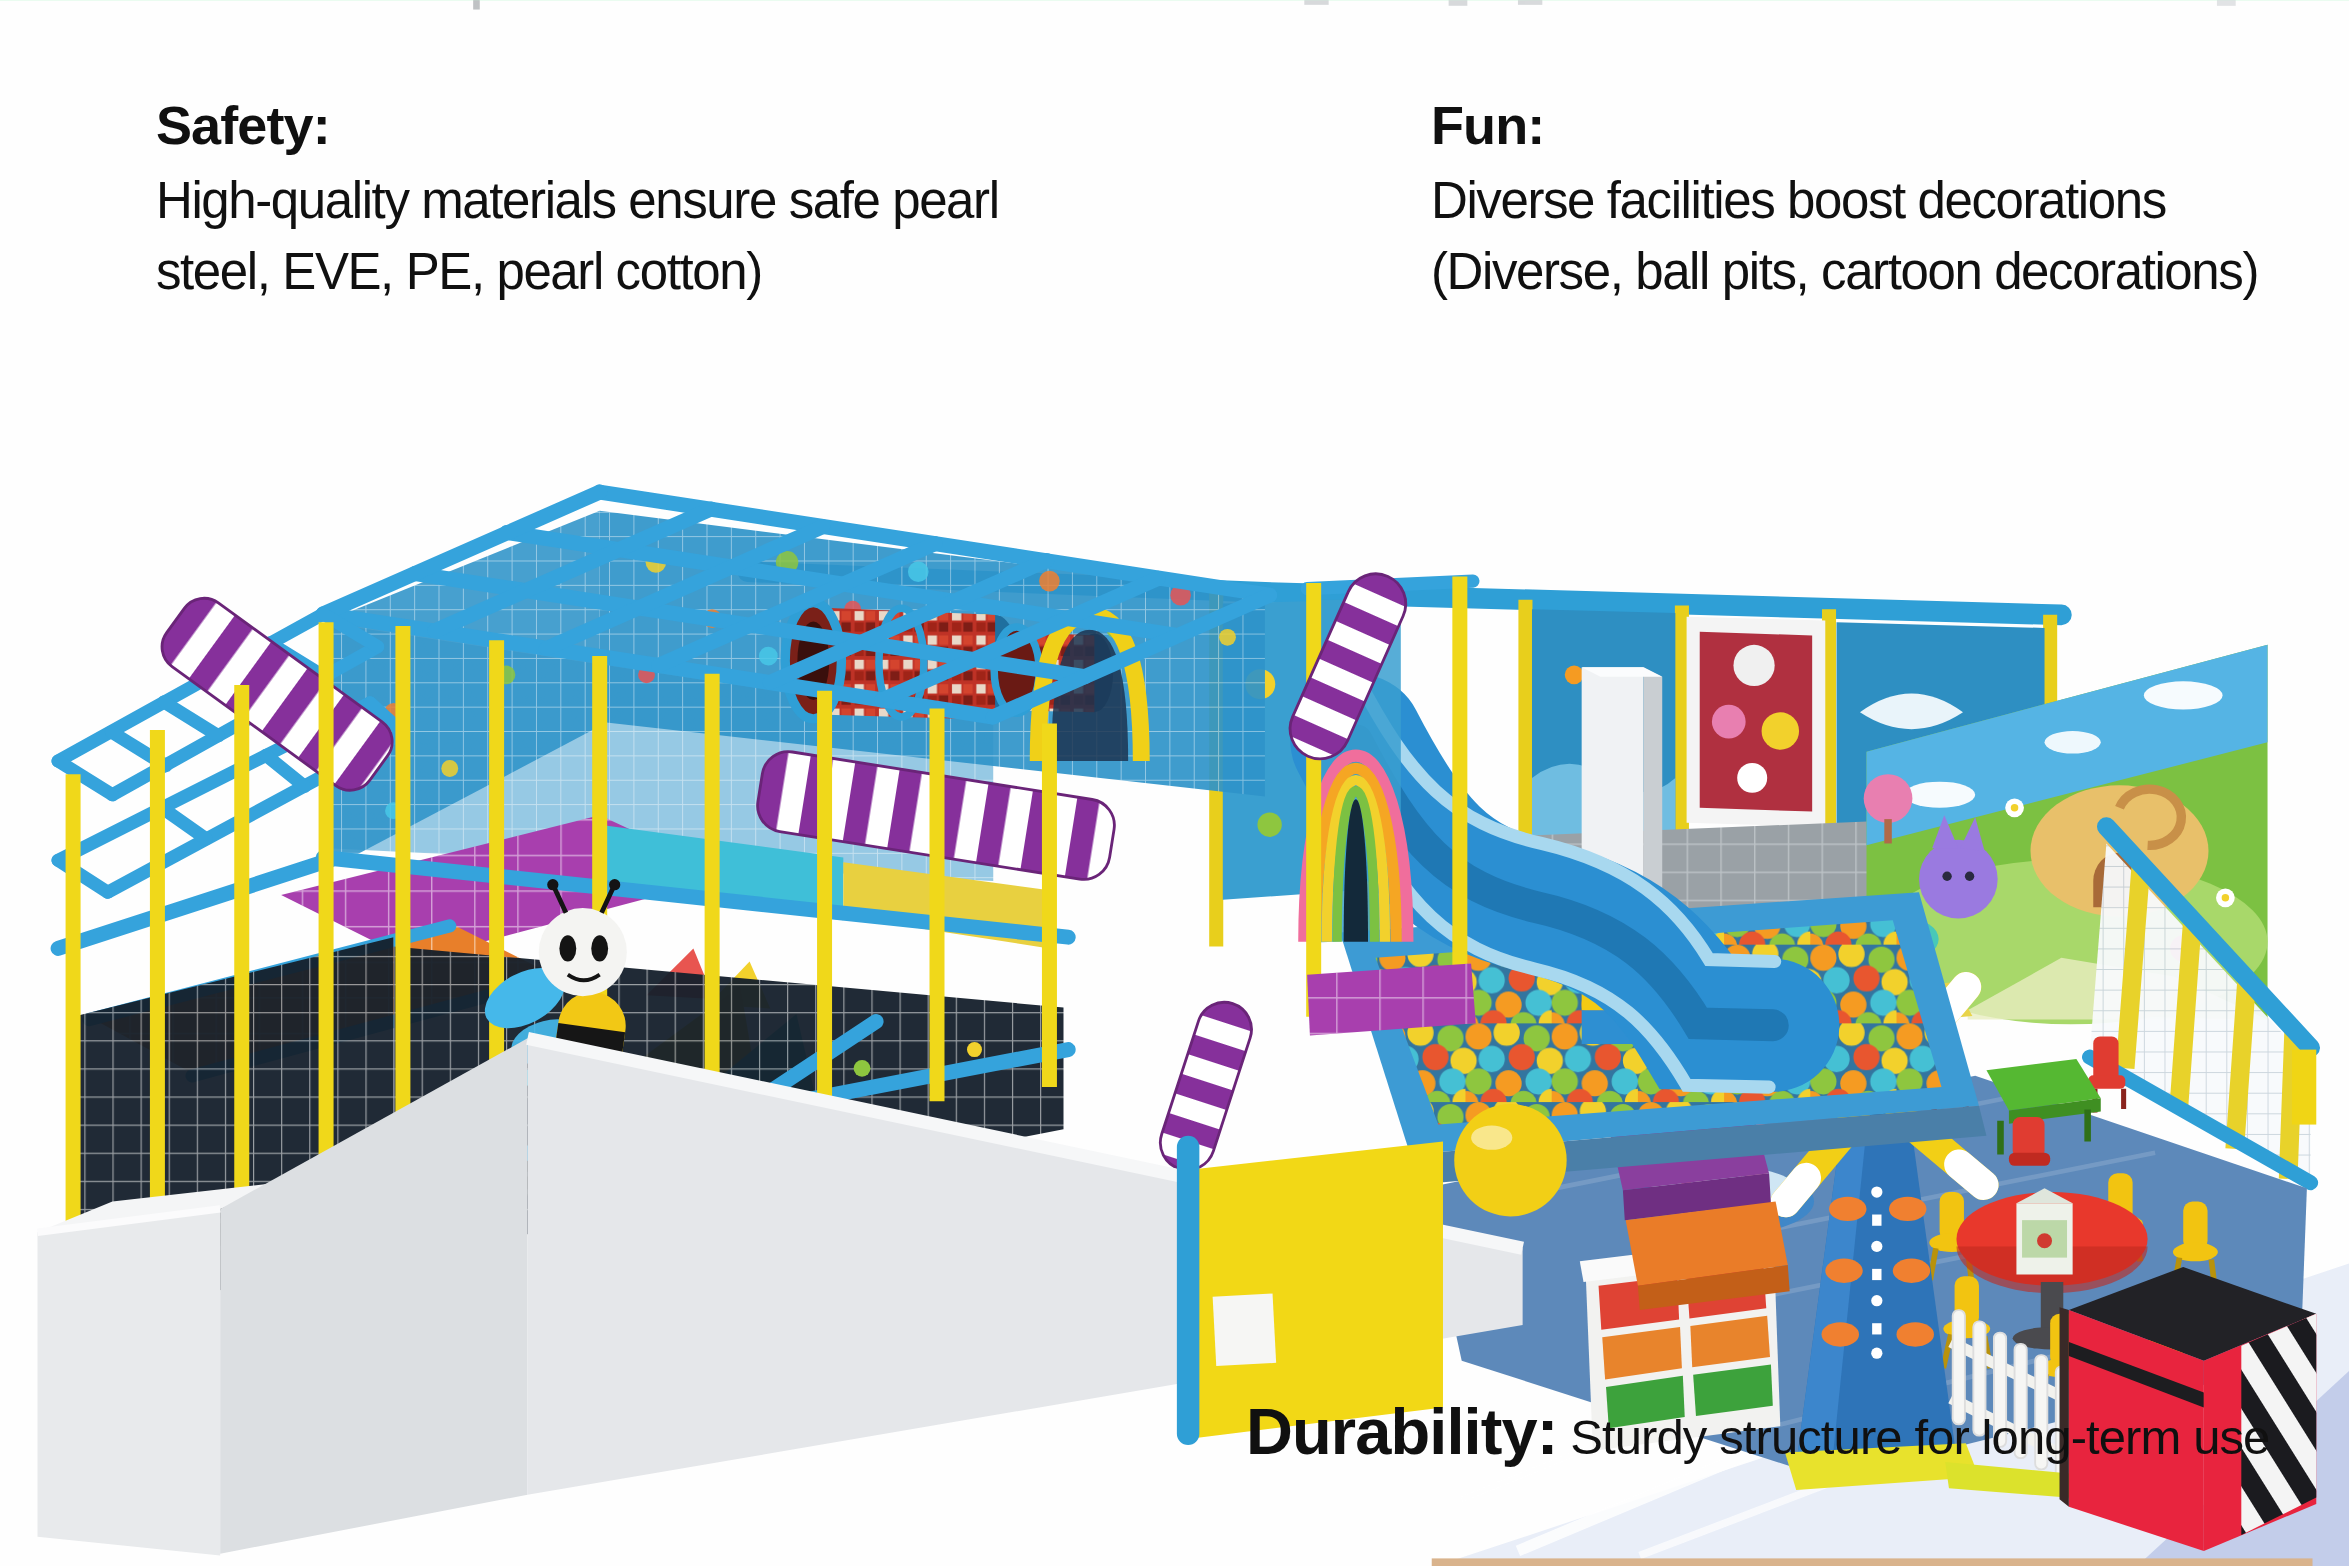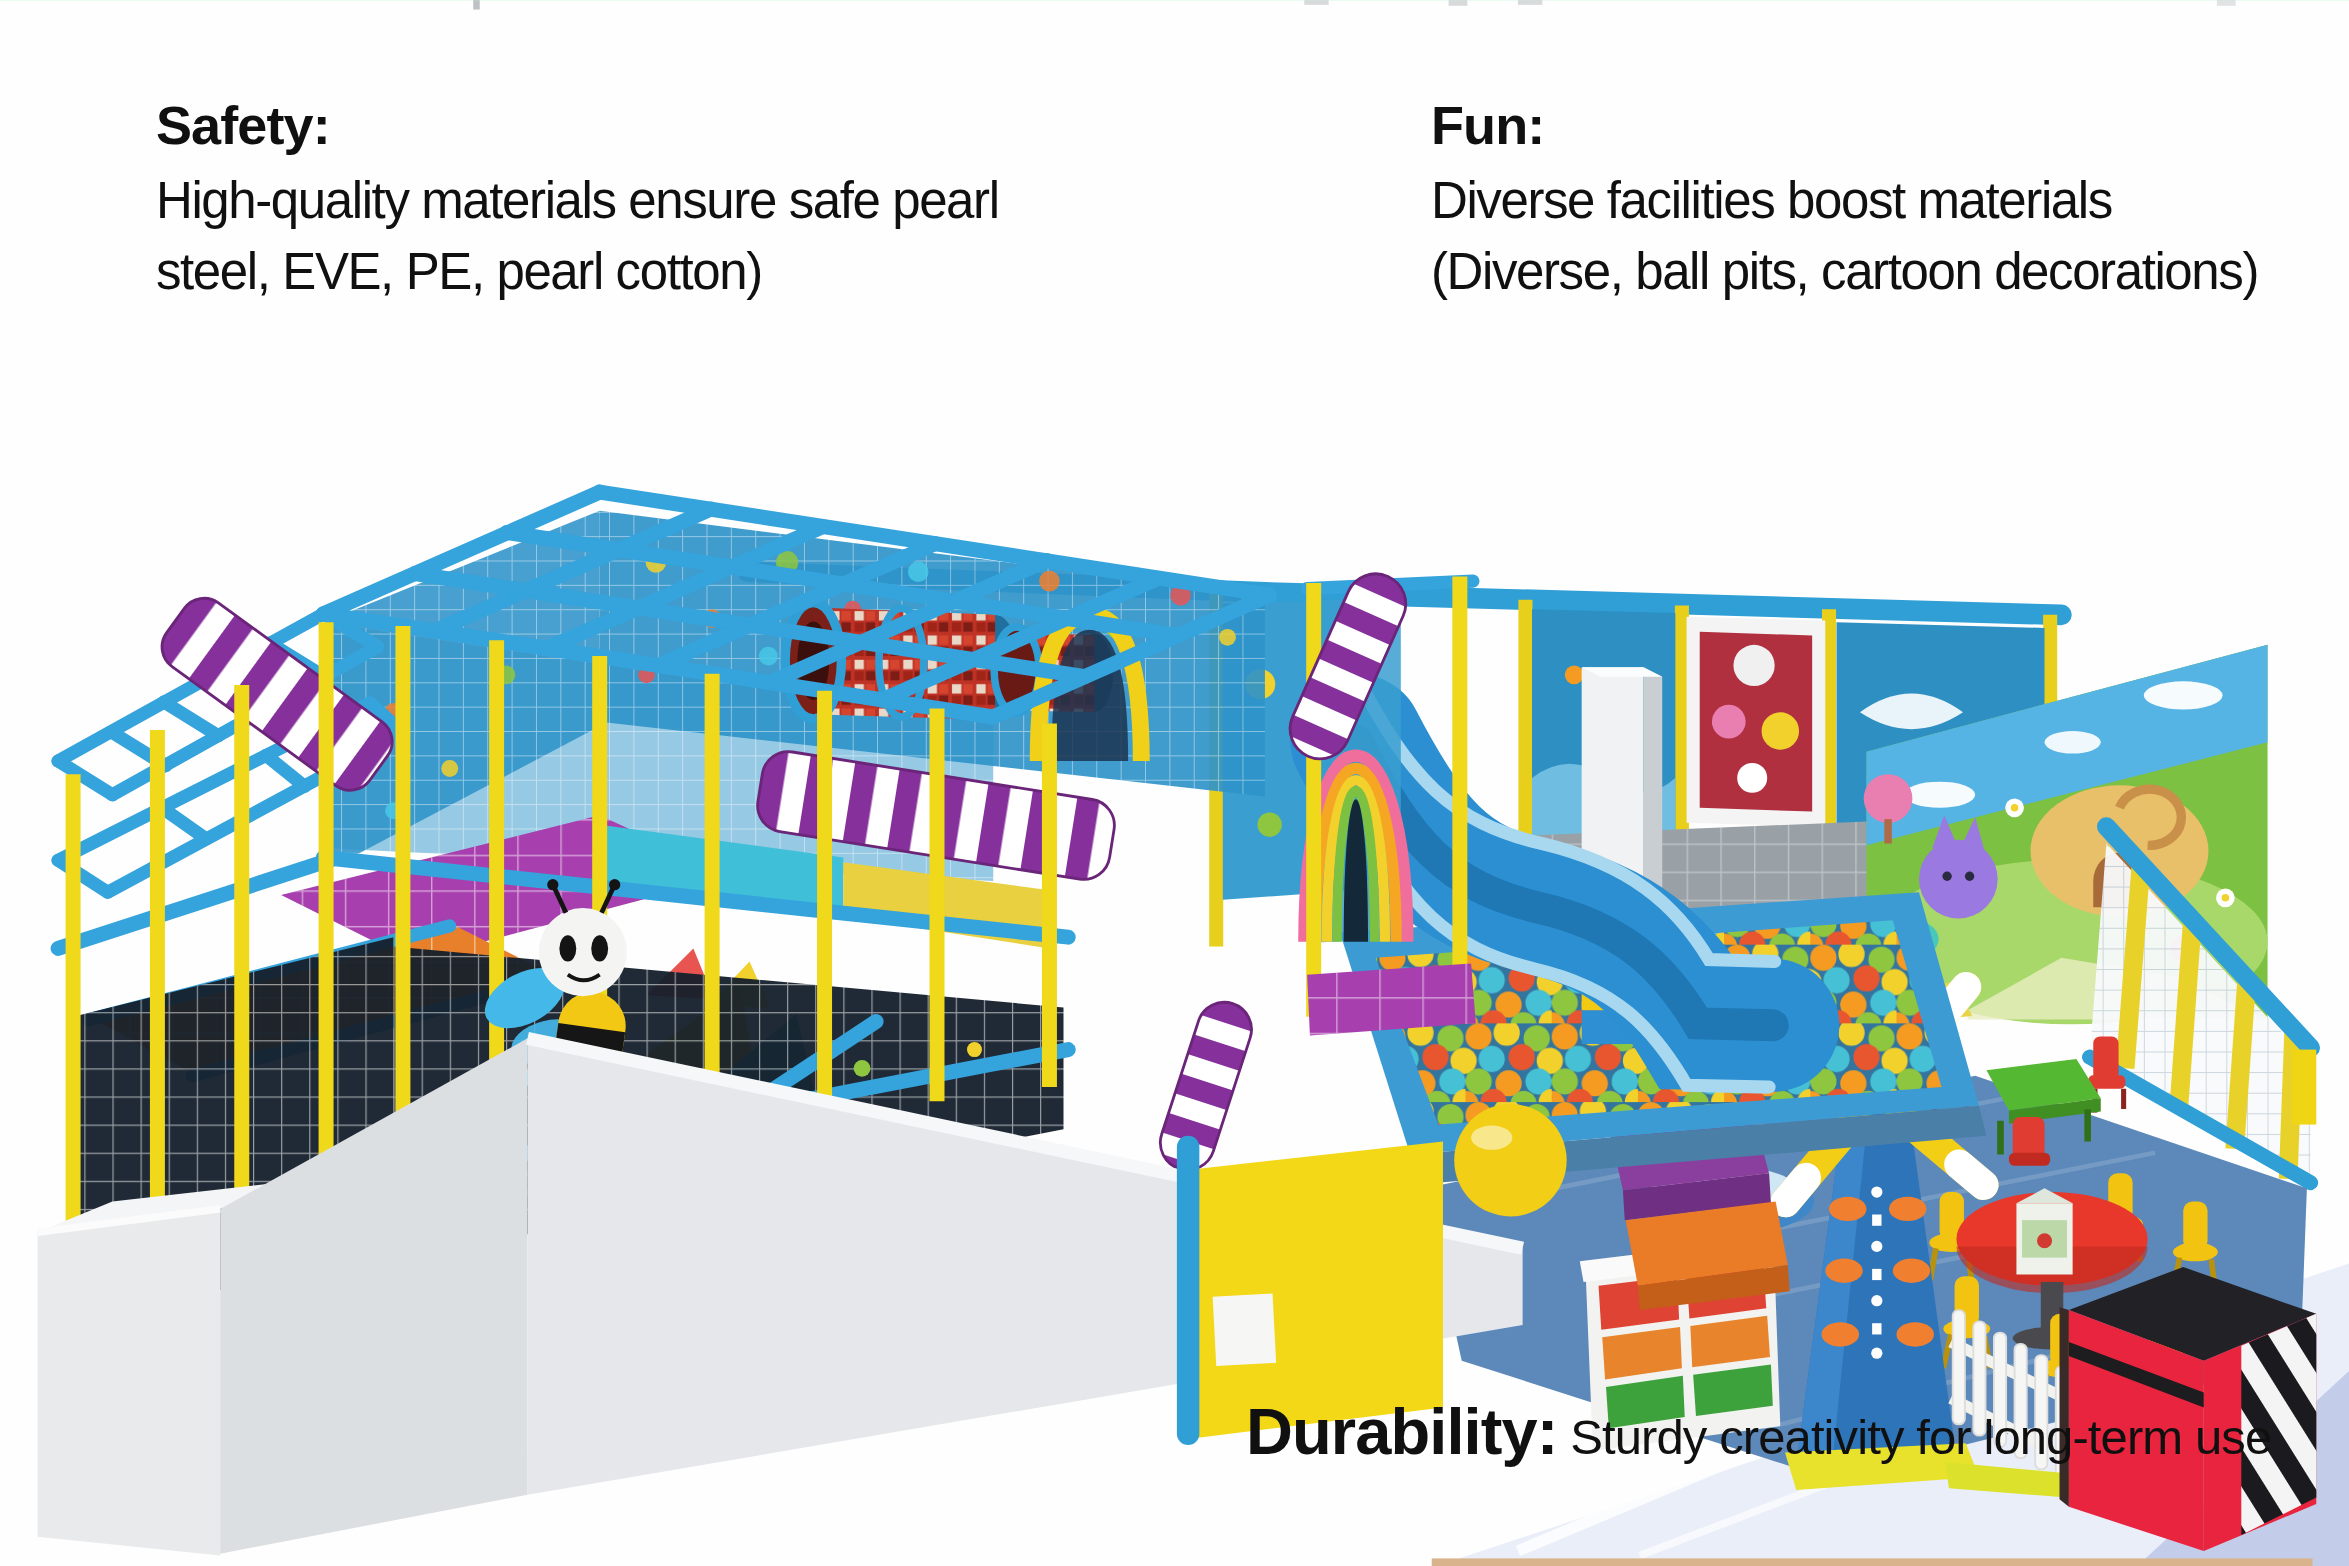--- a/index.html
+++ b/index.html
@@ -489,22 +489,22 @@
 </svg>
 
 <div class="caption safety">
   <div class="cap-h">Safety:</div>
   <div class="cap-l">High-quality materials ensure safe pearl</div>
   <div class="cap-l">steel, EVE, PE, pearl cotton)</div>
 </div>
 
 <div class="caption fun">
   <div class="cap-h">Fun:</div>
-  <div class="cap-l">Diverse facilities boost materials</div>
+  <div class="cap-l">Diverse facilities boost decorations</div>
   <div class="cap-l">(Diverse, ball pits, cartoon decorations)</div>
 </div>
 
 <div class="caption durability">
-  <span class="inline-h">Durability:</span><span> Sturdy creativity for long-term use</span>
+  <span class="inline-h">Durability:</span><span> Sturdy structure for long-term use</span>
 </div>
 
 </div>
 
 
 </body></html>

